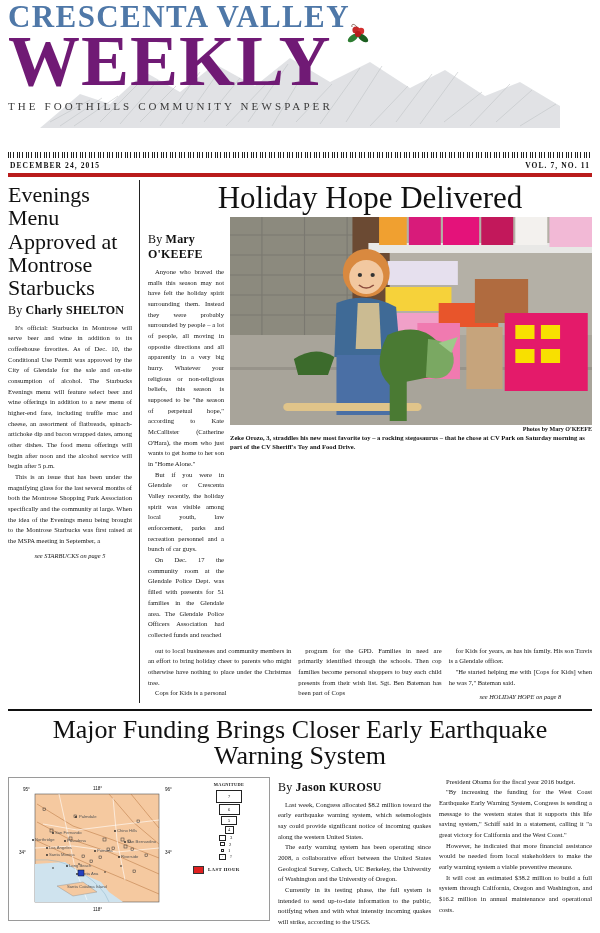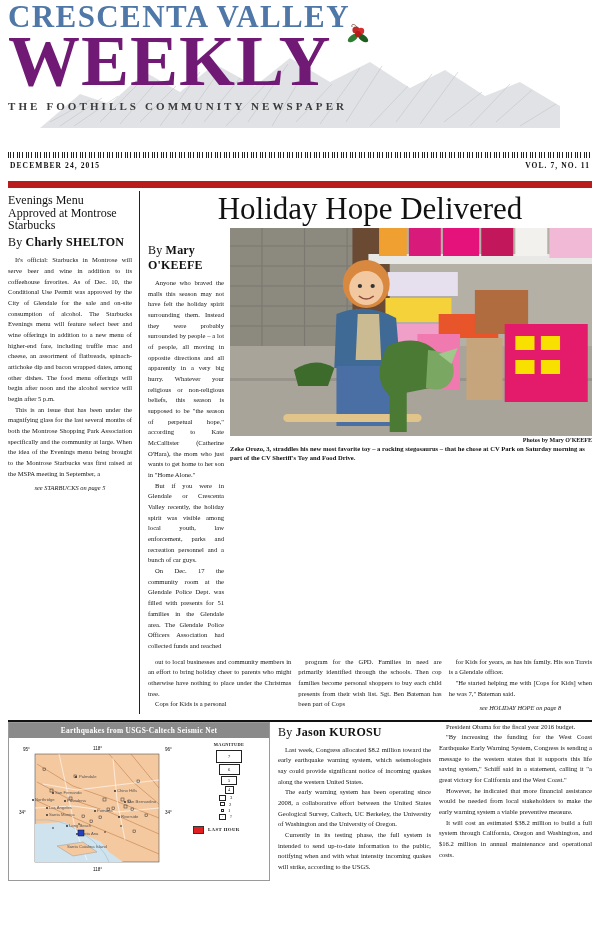--- a/index.html
+++ b/index.html
@@ -29,45 +29,45 @@
   }
   .mast-top .holly { display:inline-block; width:26px; position:relative; vertical-align:-4px; }
   .mast-weekly {
     position:relative; z-index:3;
     font-family:"Liberation Serif", serif;
     font-size:72px; font-weight:700; letter-spacing:1px;
     line-height:.92; color:#701a75; margin-top:-4px;
   }
   .mast-sub {
     position:relative; z-index:3;
-    font-size:11px; letter-spacing:3.1px; font-weight:700;
+    font-size:11px; letter-spacing:3.1px; font-weight:400;
     color:#3a3a3a; margin-top:6px;
   }
 
   
   .barcode-strip { height:6px; width:100%; margin-top:4px;
     background:repeating-linear-gradient(90deg,#222 0 1px,#fff 1px 2px,#222 2px 3px,#fff 3px 5px,#222 5px 6px,#fff 6px 9px);
   }
   .folio {
     display:flex; align-items:center; justify-content:space-between;
     font-size:7.5px; font-weight:700; letter-spacing:1.1px;
-    padding:3px 2px 11px 2px; color:#111;
-    border-bottom:7px solid #b91c1c;
+    padding:3px 2px 3px 2px; color:#111;
+    border-bottom:4px solid #b91c1c;
   }
   .folio .f-center { flex:1; text-align:center; }
   .folio .f-left { width:160px; text-align:left; }
   .folio .f-right { width:160px; text-align:right; }
 
   
   .top-wrap { display:flex; margin-top:3px; }
   .col-left { width:132px; padding-right:7px; border-right:1px solid #222; }
   .col-right { flex:1; padding-left:8px; }
 
   .hl-small {
-    font-size:12px; line-height:1.06; font-weight:400;
+    font-size:22px; line-height:1.06; font-weight:400;
     font-family:"Liberation Serif", serif; margin:3px 0 2px;
   }
   .byline { font-size:12px; font-weight:700; letter-spacing:.2px; margin:3px 0 5px; }
   .byline .first { font-weight:400; font-style:normal; }
   .body-txt {
     font-size:6.6px; line-height:1.62; text-align:justify;
     font-family:"Liberation Serif", serif; color:#151515;
     -webkit-hyphens:auto; hyphens:auto;
   }
   .body-txt p { margin:0 0 0; text-indent:7px; }
@@ -268,26 +268,26 @@
           <p>"He started helping me with [Cops for Kids] when he was 7," Bateman said.</p>
           <span class="jump">see HOLIDAY HOPE on page 8</span>
         </div>
       </div>
     </div>
   </div>
 
   <div class="rule-thick"></div>
 
   <div>
+    <div class="eq-head">Major Funding Brings Closer Early Earthquake Warning System</div>
 
     <div class="eq-wrap">
 
       <div class="eq-graphic">
         <div class="map-box">
-          <div class="map-title">Earthquakes from USGS-Caltech Seismic Net</div>
           <div class="map-body">
 
             <div class="map-plot">
               <svg width="176" height="132" viewBox="0 0 176 132">
                 <text x="10" y="9" font-size="4.6" font-family="Liberation Sans" fill="#111">95°</text>
                 <text x="80" y="8" font-size="4.6" font-family="Liberation Sans" fill="#111">118°</text>
                 <text x="152" y="9" font-size="4.6" font-family="Liberation Sans" fill="#111">96°</text>
                 <text x="6" y="72" font-size="4.6" font-family="Liberation Sans" fill="#111">34°</text>
                 <text x="152" y="72" font-size="4.6" font-family="Liberation Sans" fill="#111">34°</text>
                 <text x="80" y="129" font-size="4.6" font-family="Liberation Sans" fill="#111">118°</text>

